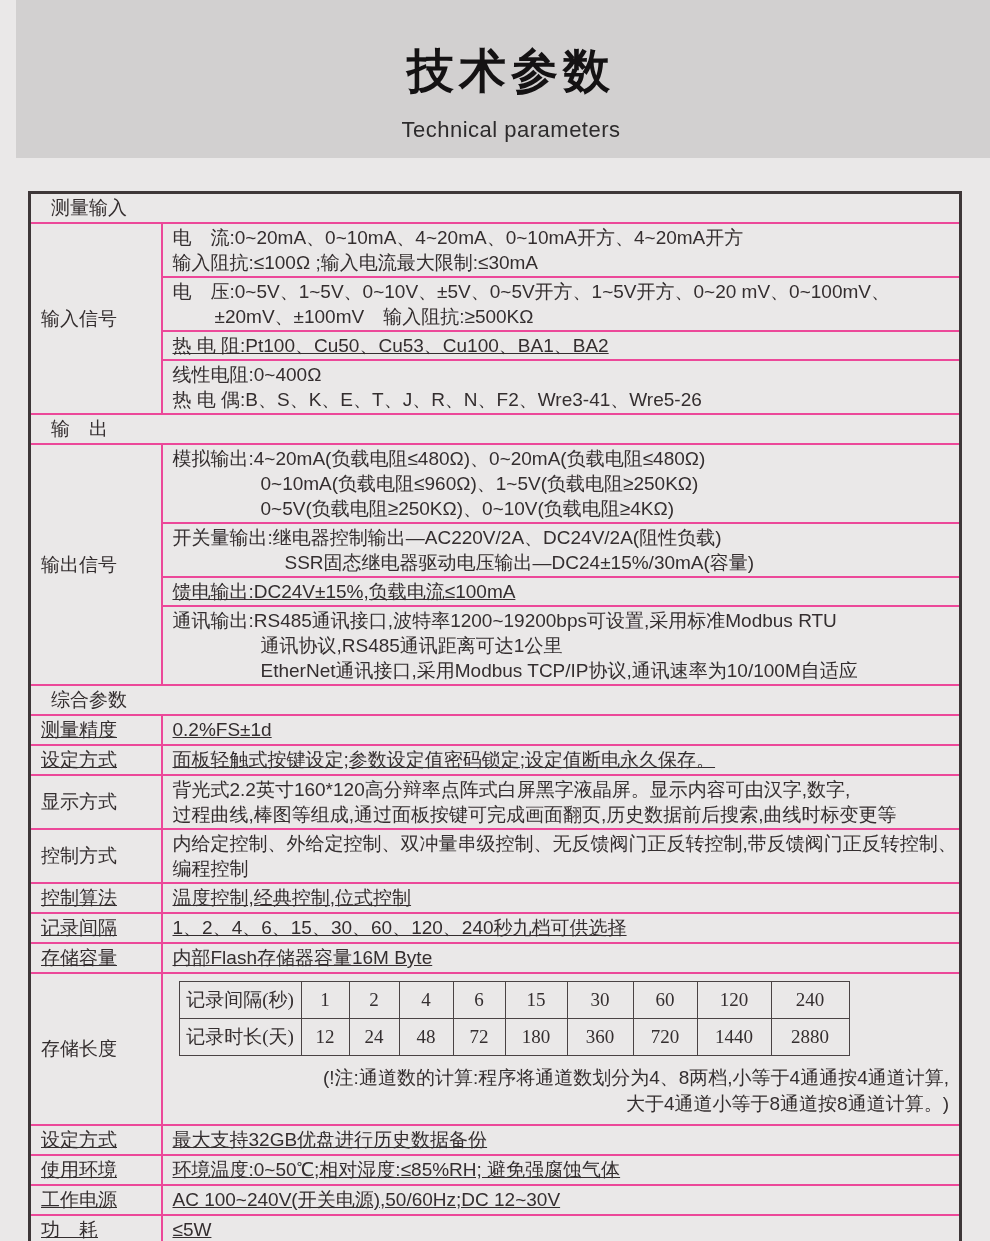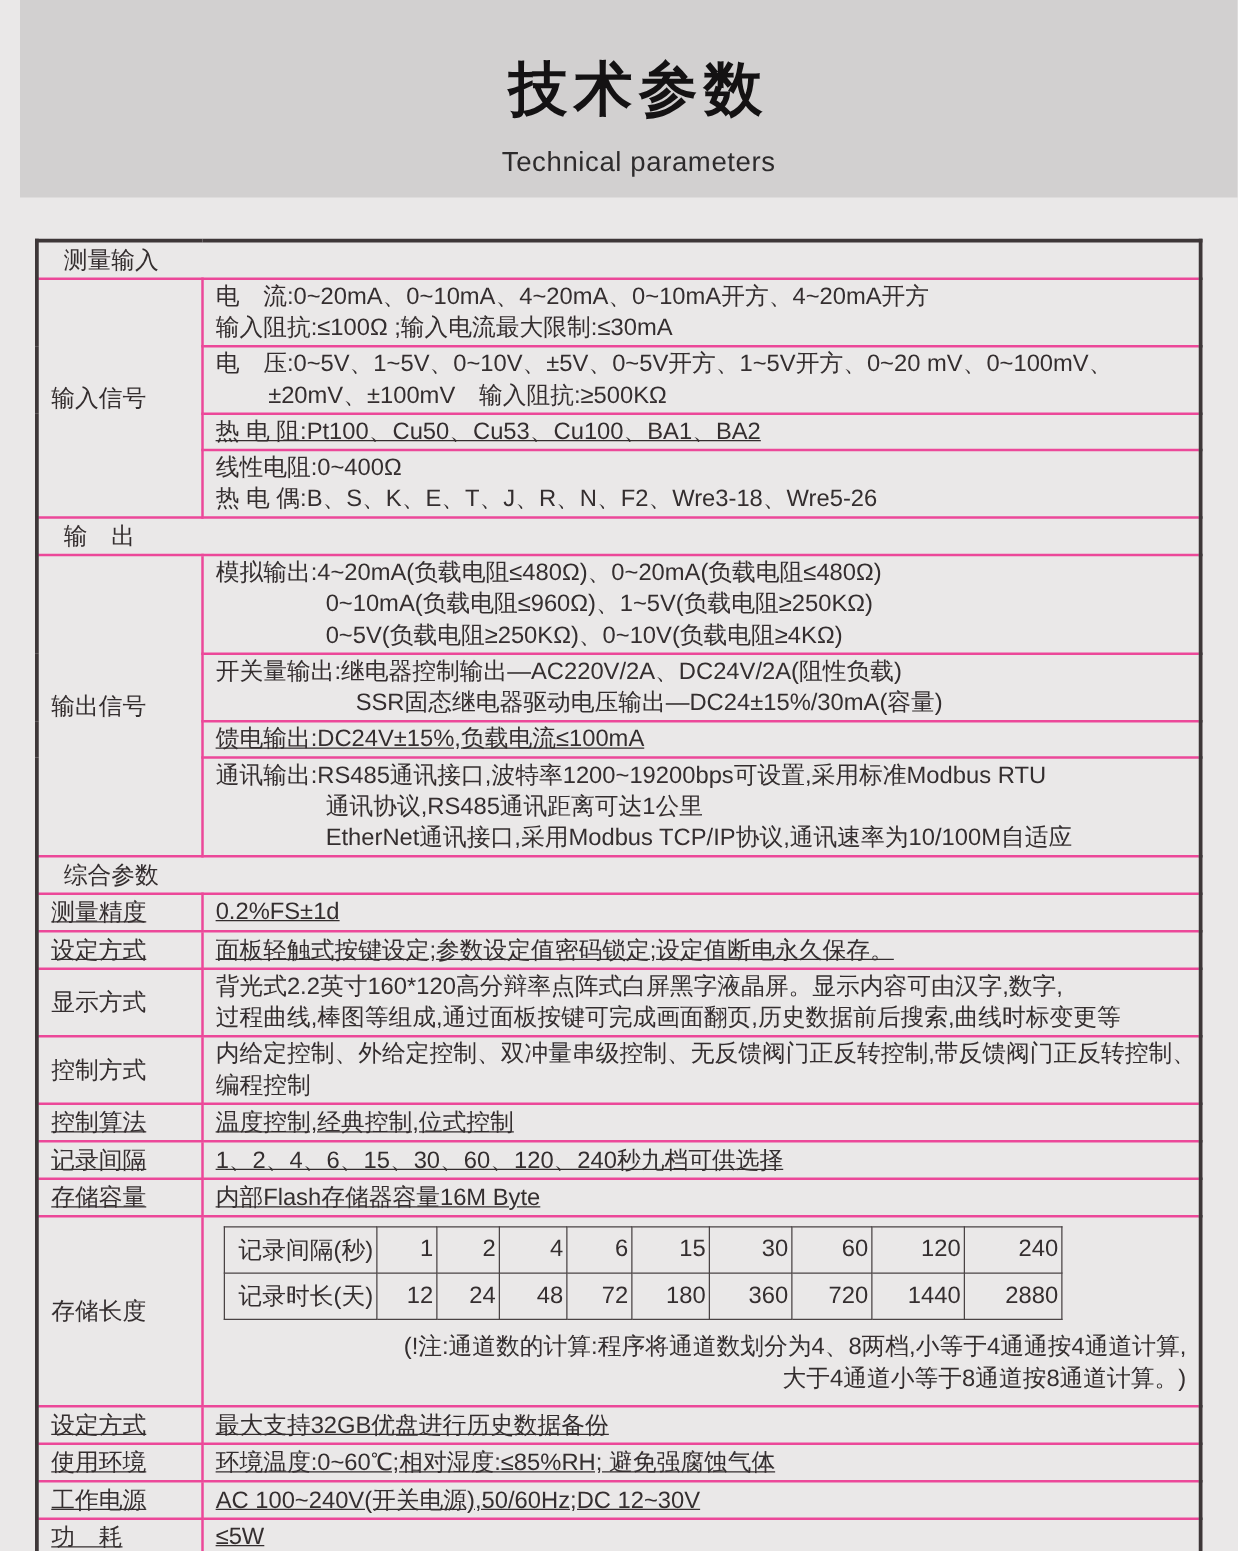--- a/index.html
+++ b/index.html
@@ -46,21 +46,21 @@
   .ind-a{padding-left:42px;}
   .ind-b{padding-left:88px;}
   .ind-c{padding-left:112px;}
   td.storage-cell{vertical-align:top;padding-top:8px;}
   table.inner{
     border-collapse:collapse;table-layout:fixed;
     margin-left:6px;font-size:19px;
   }
   table.inner td{
     border:1px solid #4a4344;
-    height:36px;text-align:right;padding:0 2px;
+    height:36px;text-align:center;padding:0 2px;font-family:Liberation Serif, serif;
   }
   .note{margin-top:9px;line-height:26px;text-align:right;}
 </style>
 </head>
 <body>
 
 <div class="top-band">
   <div class="title">技术参数</div>
   <div class="subtitle">Technical parameters</div>
 </div>
@@ -90,21 +90,21 @@
     </td>
   </tr>
   <tr class="r1">
     <td>
       <div class="cell-line">热 电 阻:Pt100、Cu50、Cu53、Cu100、BA1、BA2</div>
     </td>
   </tr>
   <tr class="r2">
     <td>
       <div class="cell-line">线性电阻:0~400Ω</div>
-      <div class="cell-line">热 电 偶:B、S、K、E、T、J、R、N、F2、Wre3-18、Wre5-26</div>
+      <div class="cell-line">热 电 偶:B、S、K、E、T、J、R、N、F2、Wre3-41、Wre5-26</div>
     </td>
   </tr>
 
   <tr class="sec">
     <td colspan="2">输　出</td>
   </tr>
 
   <tr class="r3">
     <td class="lbl lbl-top" rowspan="4">输出信号</td>
     <td>
@@ -220,21 +220,21 @@
       </div>
     </td>
   </tr>
 
   <tr class="r1">
     <td class="lbl">设定方式</td>
     <td>最大支持32GB优盘进行历史数据备份</td>
   </tr>
   <tr class="r1">
     <td class="lbl">使用环境</td>
-    <td>环境温度:0~60℃;相对湿度:≤85%RH; 避免强腐蚀气体</td>
+    <td>环境温度:0~50℃;相对湿度:≤85%RH; 避免强腐蚀气体</td>
   </tr>
   <tr class="r1">
     <td class="lbl">工作电源</td>
     <td>AC 100~240V(开关电源),50/60Hz;DC 12~30V</td>
   </tr>
   <tr class="r1">
     <td class="lbl">功　耗</td>
     <td>≤5W</td>
   </tr>
 

